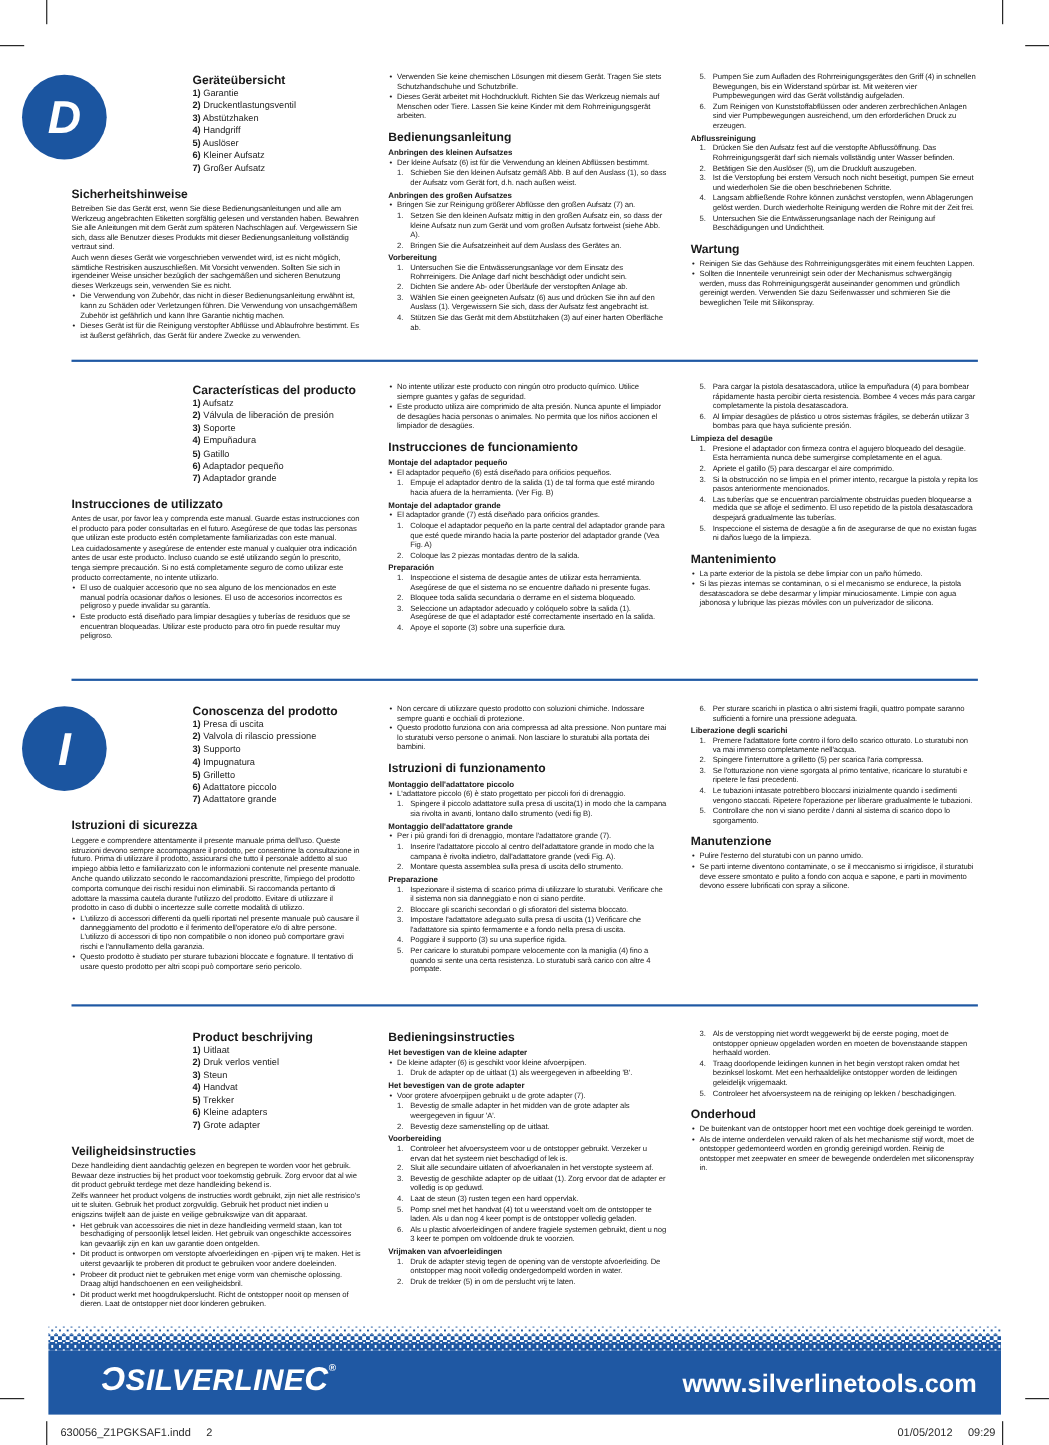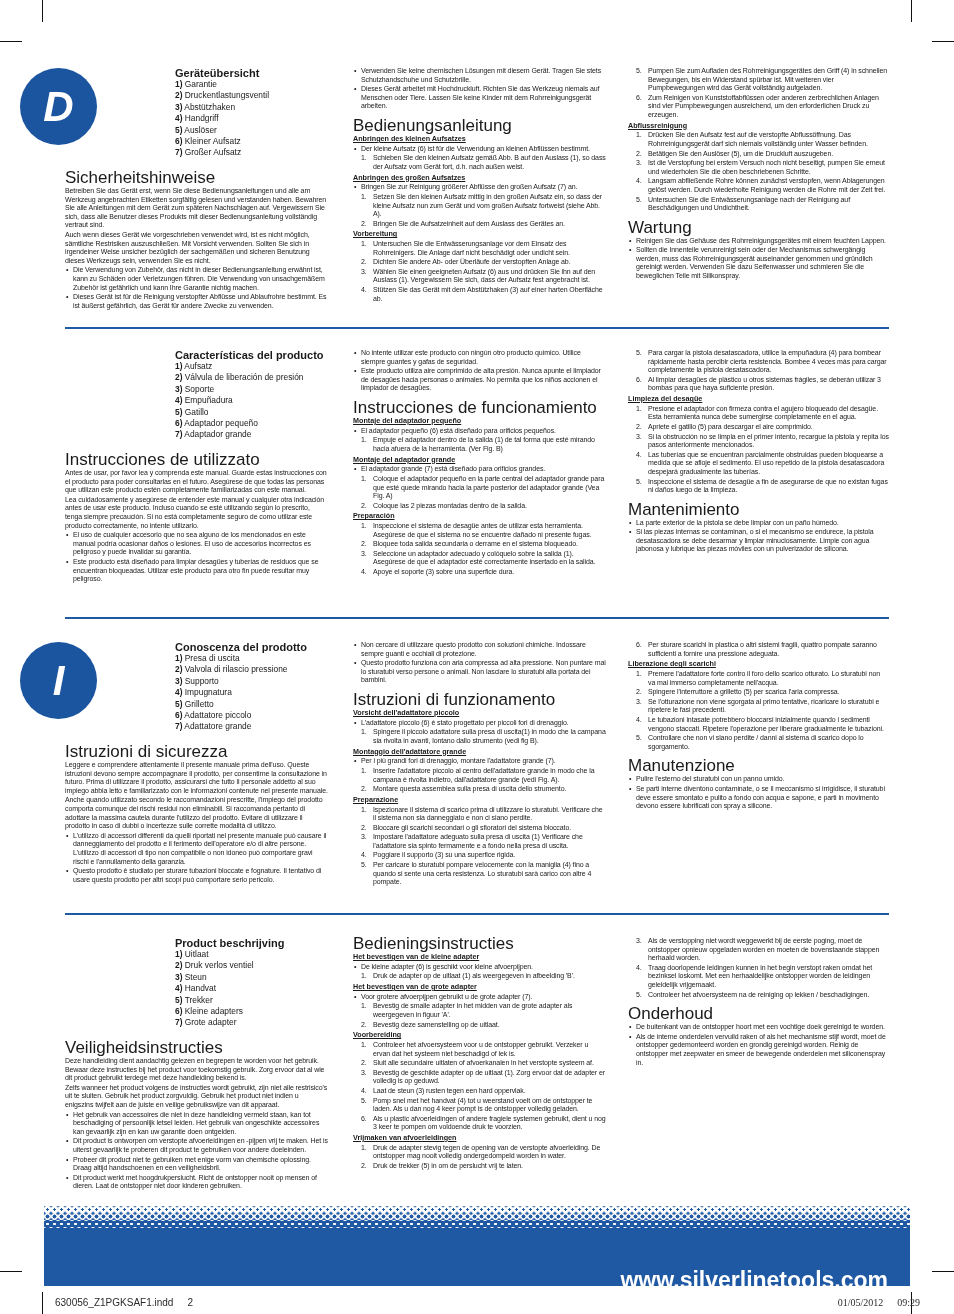--- a/index.html
+++ b/index.html
@@ -21,23 +21,23 @@
   .col3{left:628px;width:261px;}
   .badge{position:absolute;left:20px;top:2px;width:77px;height:77px;border-radius:50%;
          background:#1b55a0;color:#fff;display:flex;align-items:center;justify-content:center;
          font-weight:bold;font-style:italic;line-height:1;}
   .badge-d{font-size:42px;} .badge-esp{font-size:27px;letter-spacing:-1px;}
   .badge-i{font-size:42px;} .badge-nl{font-size:31px;letter-spacing:-1px;}
   .parts{margin-left:110px;padding-top:2px;min-height:95px;}
   .parts-title{font-size:11px;font-weight:bold;line-height:11px;}
   .part{font-size:8.4px;line-height:11.4px;}
   .part .pn{font-weight:bold;}
-  .h2{font-size:17px;font-weight:normal;line-height:13px;margin:8px 0 3px;}
+  .h2{font-size:11px;font-weight:bold;line-height:13px;margin:8px 0 3px;}
   .col > .h2:first-child{margin-top:1px;}
-  .h3{font-size:7.2px;font-weight:bold;line-height:8.8px;margin:2px 0 0;text-decoration:underline;}
+  .h3{font-size:7.2px;font-weight:bold;line-height:8.8px;margin:2px 0 0;}
   .p,.bullet,.num-item{font-size:7px;line-height:8.6px;letter-spacing:-0.1px;}
   .p{margin:0 0 1px;}
   .bullet{position:relative;padding-left:8px;margin:1px 0;}
   .bullet::before{content:"•";position:absolute;left:1px;top:0;}
   .num-item{display:flex;padding-left:8px;margin:1px 0;}
   .num{flex:none;width:12px;}
   .ntxt{flex:1;}
   
   .ht{position:absolute;left:44px;width:866px;background-color:#fff;}
   .ht1{top:1206px;height:7px;
@@ -47,24 +47,24 @@
        background-image:radial-gradient(circle,#1f58a3 1.9px,transparent 2.1px),radial-gradient(circle,#1f58a3 1.9px,transparent 2.1px);
        background-size:7px 7px;background-position:0 0,3.5px 3.5px;}
   .ht3{top:1220px;height:8px;
        background-image:radial-gradient(circle,#fff 1.1px,transparent 1.3px),radial-gradient(circle,#fff 1.1px,transparent 1.3px);
        background-color:#1f58a3;background-size:7px 8px;background-position:0 0,3.5px 4px;}
   .bluebar{position:absolute;left:44px;top:1228px;width:866px;height:58px;background:#1f58a3;}
   .logo{position:absolute;left:48px;top:10px;color:#fff;font-weight:bold;font-style:italic;
         font-size:27px;letter-spacing:0.5px;white-space:nowrap;}
   .logo .glyph{font-size:30px;}
   .logo .reg{font-size:9px;vertical-align:top;font-style:normal;}
-  .website{position:absolute;right:22px;top:16px;color:#fff;font-weight:bold;font-size:23px;letter-spacing:0px;margin-top:23px;}
+  .website{position:absolute;right:22px;top:16px;color:#fff;font-weight:bold;font-size:23px;letter-spacing:0px;}
   .print-footer{position:absolute;top:1297px;left:0;width:954px;font-size:10px;color:#2b2b2b;}
   .pf-left{position:absolute;left:55px;}
-  .pf-right{position:absolute;right:34px;font-family:Liberation Serif, serif;}
+  .pf-right{position:absolute;right:49px;}
   .pf-left span,.pf-right span{margin-right:14px;}
   .pf-left span:last-child,.pf-right span:last-child{margin-right:0;}
 </style>
 </head>
 <body>
 
 <div id="page">
 
   <div class="mark" style="left:42px;top:0;width:1px;height:22px"></div>
   <div class="mark" style="left:0;top:41px;width:22px;height:1px"></div>
@@ -275,21 +275,21 @@
           <div class="h2">Istruzioni di sicurezza</div>
           <div class="p">Leggere e comprendere attentamente il presente manuale prima dell'uso. Queste istruzioni devono sempre accompagnare il prodotto, per consentirne la consultazione in futuro. Prima di utilizzare il prodotto, assicurarsi che tutto il personale addetto al suo impiego abbia letto e familiarizzato con le informazioni contenute nel presente manuale.</div>
           <div class="p">Anche quando utilizzato secondo le raccomandazioni prescritte, l'impiego del prodotto comporta comunque dei rischi residui non eliminabili. Si raccomanda pertanto di adottare la massima cautela durante l'utilizzo del prodotto. Evitare di utilizzare il prodotto in caso di dubbi o incertezze sulle corrette modalità di utilizzo.</div>
           <div class="bullet">L'utilizzo di accessori differenti da quelli riportati nel presente manuale può causare il danneggiamento del prodotto e il ferimento dell'operatore e/o di altre persone. L'utilizzo di accessori di tipo non compatibile o non idoneo può comportare gravi rischi e l'annullamento della garanzia.</div>
           <div class="bullet">Questo prodotto è studiato per sturare tubazioni bloccate e fognature. Il tentativo di usare questo prodotto per altri scopi può comportare serio pericolo.</div>
         </div>
         <div class="col col2">
           <div class="bullet">Non cercare di utilizzare questo prodotto con soluzioni chimiche. Indossare sempre guanti e occhiali di protezione.</div>
           <div class="bullet">Questo prodotto funziona con aria compressa ad alta pressione. Non puntare mai lo sturatubi verso persone o animali. Non lasciare lo sturatubi alla portata dei bambini.</div>
           <div class="h2">Istruzioni di funzionamento</div>
-          <div class="h3">Vorsicht dell'adattatore piccolo</div>
+          <div class="h3">Montaggio dell'adattatore piccolo</div>
           <div class="bullet">L'adattatore piccolo (6) è stato progettato per piccoli fori di drenaggio.</div>
           <div class="num-item">
             <span class="num">1.</span>
             <span class="ntxt">Spingere il piccolo adattatore sulla presa di uscita(1) in modo che la campana sia rivolta in avanti, lontano dallo strumento (vedi fig B).</span>
           </div>
           <div class="h3">Montaggio dell'adattatore grande</div>
           <div class="bullet">Per i più grandi fori di drenaggio, montare l'adattatore grande (7).</div>
           <div class="num-item">
             <span class="num">1.</span>
             <span class="ntxt">Inserire l'adattatore piccolo al centro dell'adattatore grande in modo che la campana è rivolta indietro, dall'adattatore grande (vedi Fig. A).</span>
@@ -445,20 +445,21 @@
     </div>
 
   <div class="rule rule-0"></div>
   <div class="rule rule-1"></div>
   <div class="rule rule-2"></div>
 
   <div class="ht ht1"></div>
   <div class="ht ht2"></div>
   <div class="ht ht3"></div>
   <div class="bluebar">
+    <div class="logo"><span class="glyph">Ɔ</span><span>SILVERLINE</span><span class="glyph">C</span><span class="reg">®</span></div>
     <div class="website">www.silverlinetools.com</div>
   </div>
 
   <div class="print-footer">
     <div class="pf-left">
       <span>630056_Z1PGKSAF1.indd</span><span>2</span>
     </div>
     <div class="pf-right">
       <span>01/05/2012</span><span>09:29</span>
     </div>

